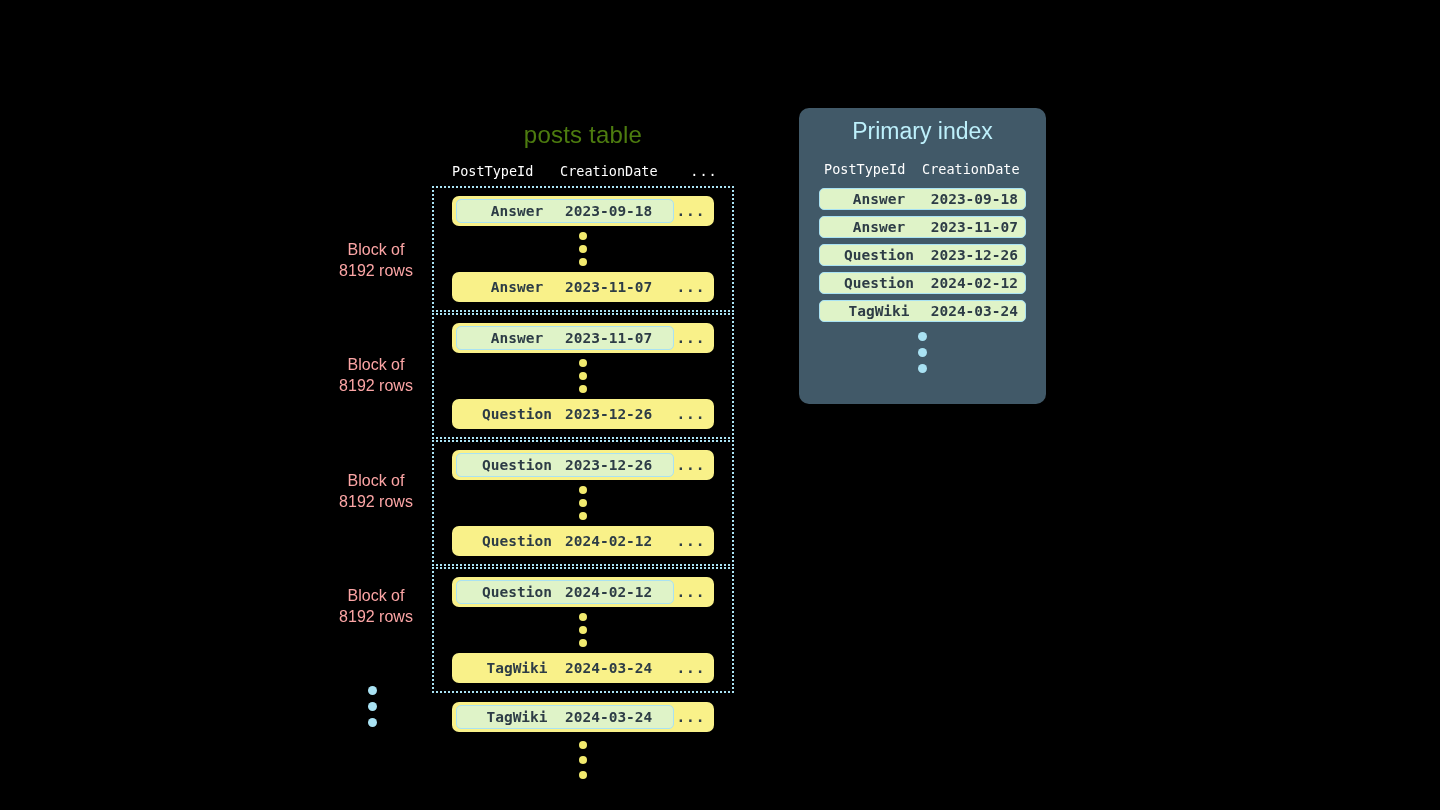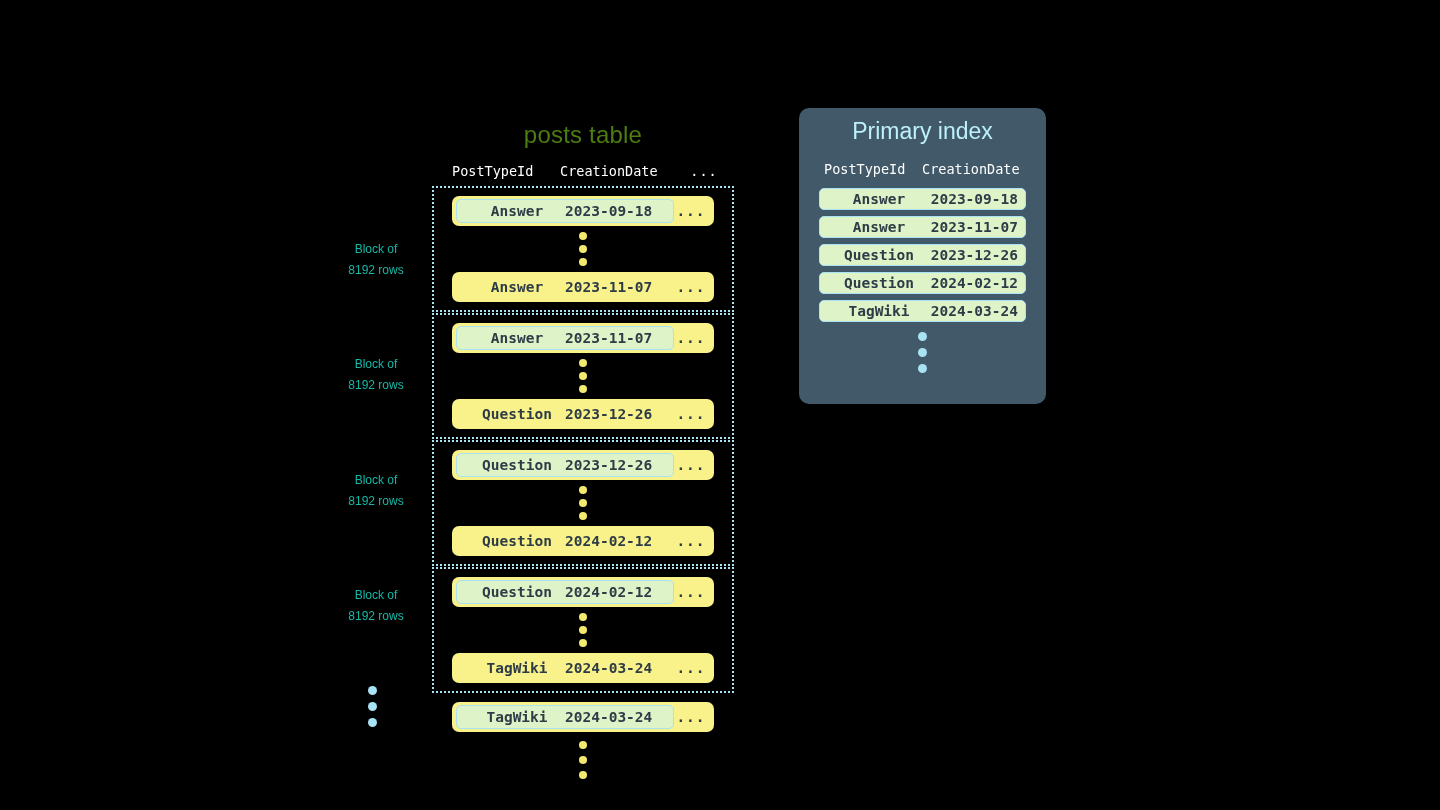--- a/index.html
+++ b/index.html
@@ -137,22 +137,22 @@
   }
   #trailing-dots .d {
     width: 8px; height: 8px; border-radius: 50%; background: #f2ea6e;
   }
 
   
   .block-label {
     position: absolute;
     width: 120px;
     text-align: center;
-    color: #14b8a6;
-    font-size: 12px;
+    color: #fca5a5;
+    font-size: 16px;
     line-height: 21px;
     font-family: "Liberation Sans", sans-serif;
   }
 
   
   #table-continue-dots {
     position: absolute;
     left: 368px;
     top: 686px;
     display: flex;

